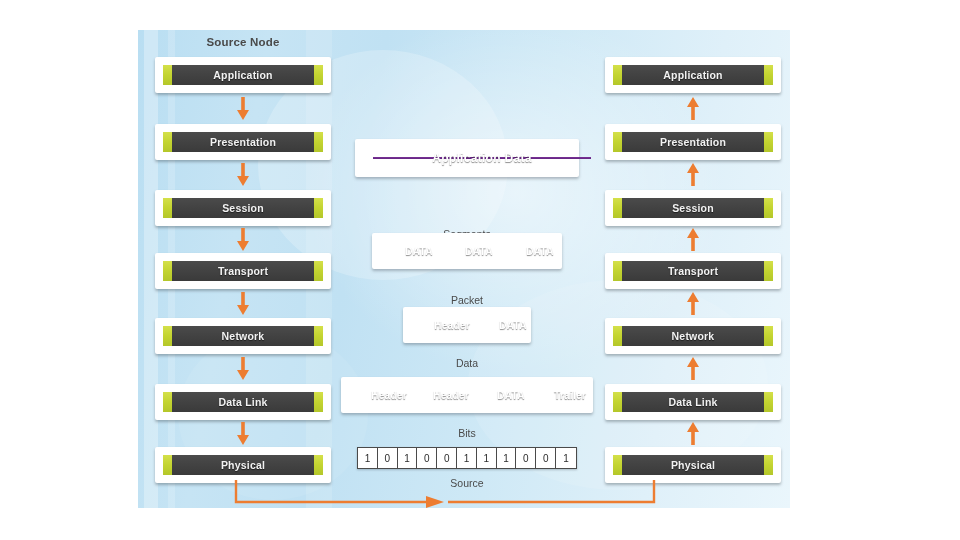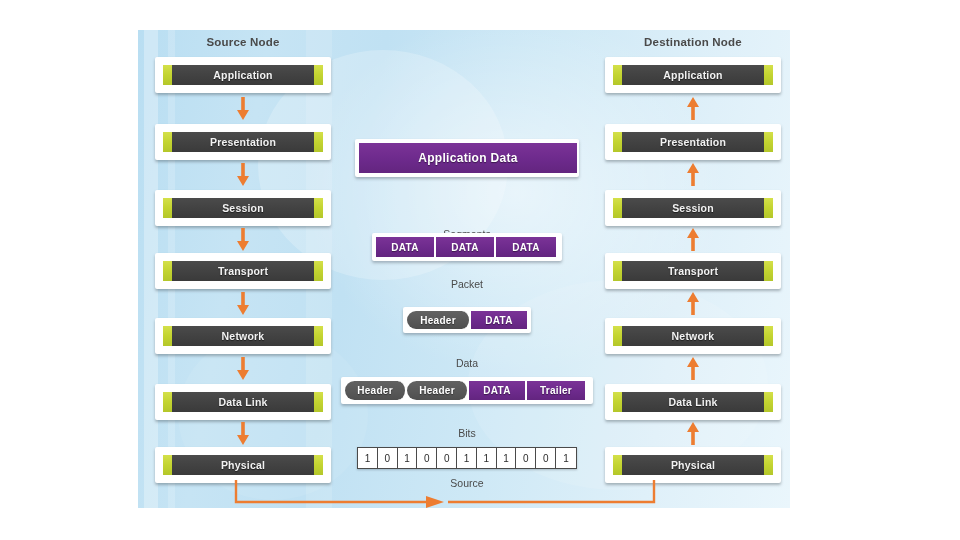--- a/index.html
+++ b/index.html
@@ -72,21 +72,21 @@
     font-size:11px;color:#4a4a4a;line-height:15px;white-space:pre-line;
   }
   .stage-label{
     position:absolute;text-align:center;
     font-size:10.5px;color:#4a4a4a;white-space:nowrap;
   }
 
   .pdu{
     position:absolute;background:#ffffff;border-radius:2px;
     box-shadow:0 2px 3px rgba(60,70,80,.35);
-    box-sizing:border-box;padding:4px;display:flex;
+    box-sizing:border-box;padding:18px;display:flex;
   }
   .cell{
     flex:0 0 auto;display:flex;align-items:center;justify-content:center;
     font-size:10px;font-weight:bold;color:#ffffff;
     letter-spacing:.3px;white-space:nowrap;
     text-shadow:0 1px 1px rgba(0,0,0,.45);
     border-right:2px solid #ffffff;box-sizing:border-box;
   }
   .cell:last-child{border-right:none;}
   .cell.purple{background:linear-gradient(180deg,#7b3397 0%,#6d2a8c 55%,#63257f 100%);}
@@ -187,21 +187,20 @@
           <path d="M5.2,0 L8.8,0 L8.8,13 L13,13 L7,23 L1,13 L5.2,13 Z" fill="#ED7D31"></path>
         </svg>
       </div>
       <div class="varrow" style="left: 236px; top: 421.5px;">
         <svg width="14" height="24" viewBox="0 0 14 24">
           <path d="M5.2,0 L8.8,0 L8.8,13 L13,13 L7,23 L1,13 L5.2,13 Z" fill="#ED7D31"></path>
         </svg>
       </div>
     </div>
 
-  <div class="node-title" style="left:605px;top:36px;width:176px;">Destination Node</div>
   <div id="dest-layers">
       <div class="layer accent-right" style="left: 605px; top: 57px;">
         <div class="layer-inner">
           <span class="layer-label">Application</span>
         </div>
       </div>
       <div class="layer accent-right" style="left: 605px; top: 124px;">
         <div class="layer-inner">
           <span class="layer-label">Presentation</span>
         </div>
@@ -269,21 +268,21 @@
   <div id="center-stages">
       <div class="pdu" style="top: 139px; height: 38px; width: 224px; left: 355px;">
         <div class="cell purple" style="width: 218px; font-size: 12px;">Application Data</div>
       </div>
       <div class="stage-label" style="top: 228px; left: 397px; width: 140px;">Segments</div>
       <div class="pdu" style="top: 233px; height: 28px; width: 190px; left: 372px;">
         <div class="cell purple" style="width: 60px;">DATA</div>
         <div class="cell purple" style="width: 60px;">DATA</div>
         <div class="cell purple" style="width: 60px;">DATA</div>
       </div>
-      <div class="stage-label" style="top: 278px; left: 397px; width: 140px;">Packet</div>
+      <div class="stage-label" style="top: 294px; left: 397px; width: 140px;">Packet</div>
       <div class="pdu" style="top: 307px; height: 26px; width: 128px; left: 403px;">
         <div class="cell gray" style="width: 64px;">Header</div>
         <div class="cell purple" style="width: 56px;">DATA</div>
       </div>
       <div class="stage-label" style="top: 357px; left: 397px; width: 140px;">Data</div>
       <div class="pdu" style="top: 377px; height: 27px; width: 252px; left: 341px;">
         <div class="cell gray" style="width: 62px;">Header</div>
         <div class="cell gray" style="width: 62px;">Header</div>
         <div class="cell purple" style="width: 58px;">DATA</div>
         <div class="cell purple" style="width: 58px;">Trailer</div>

